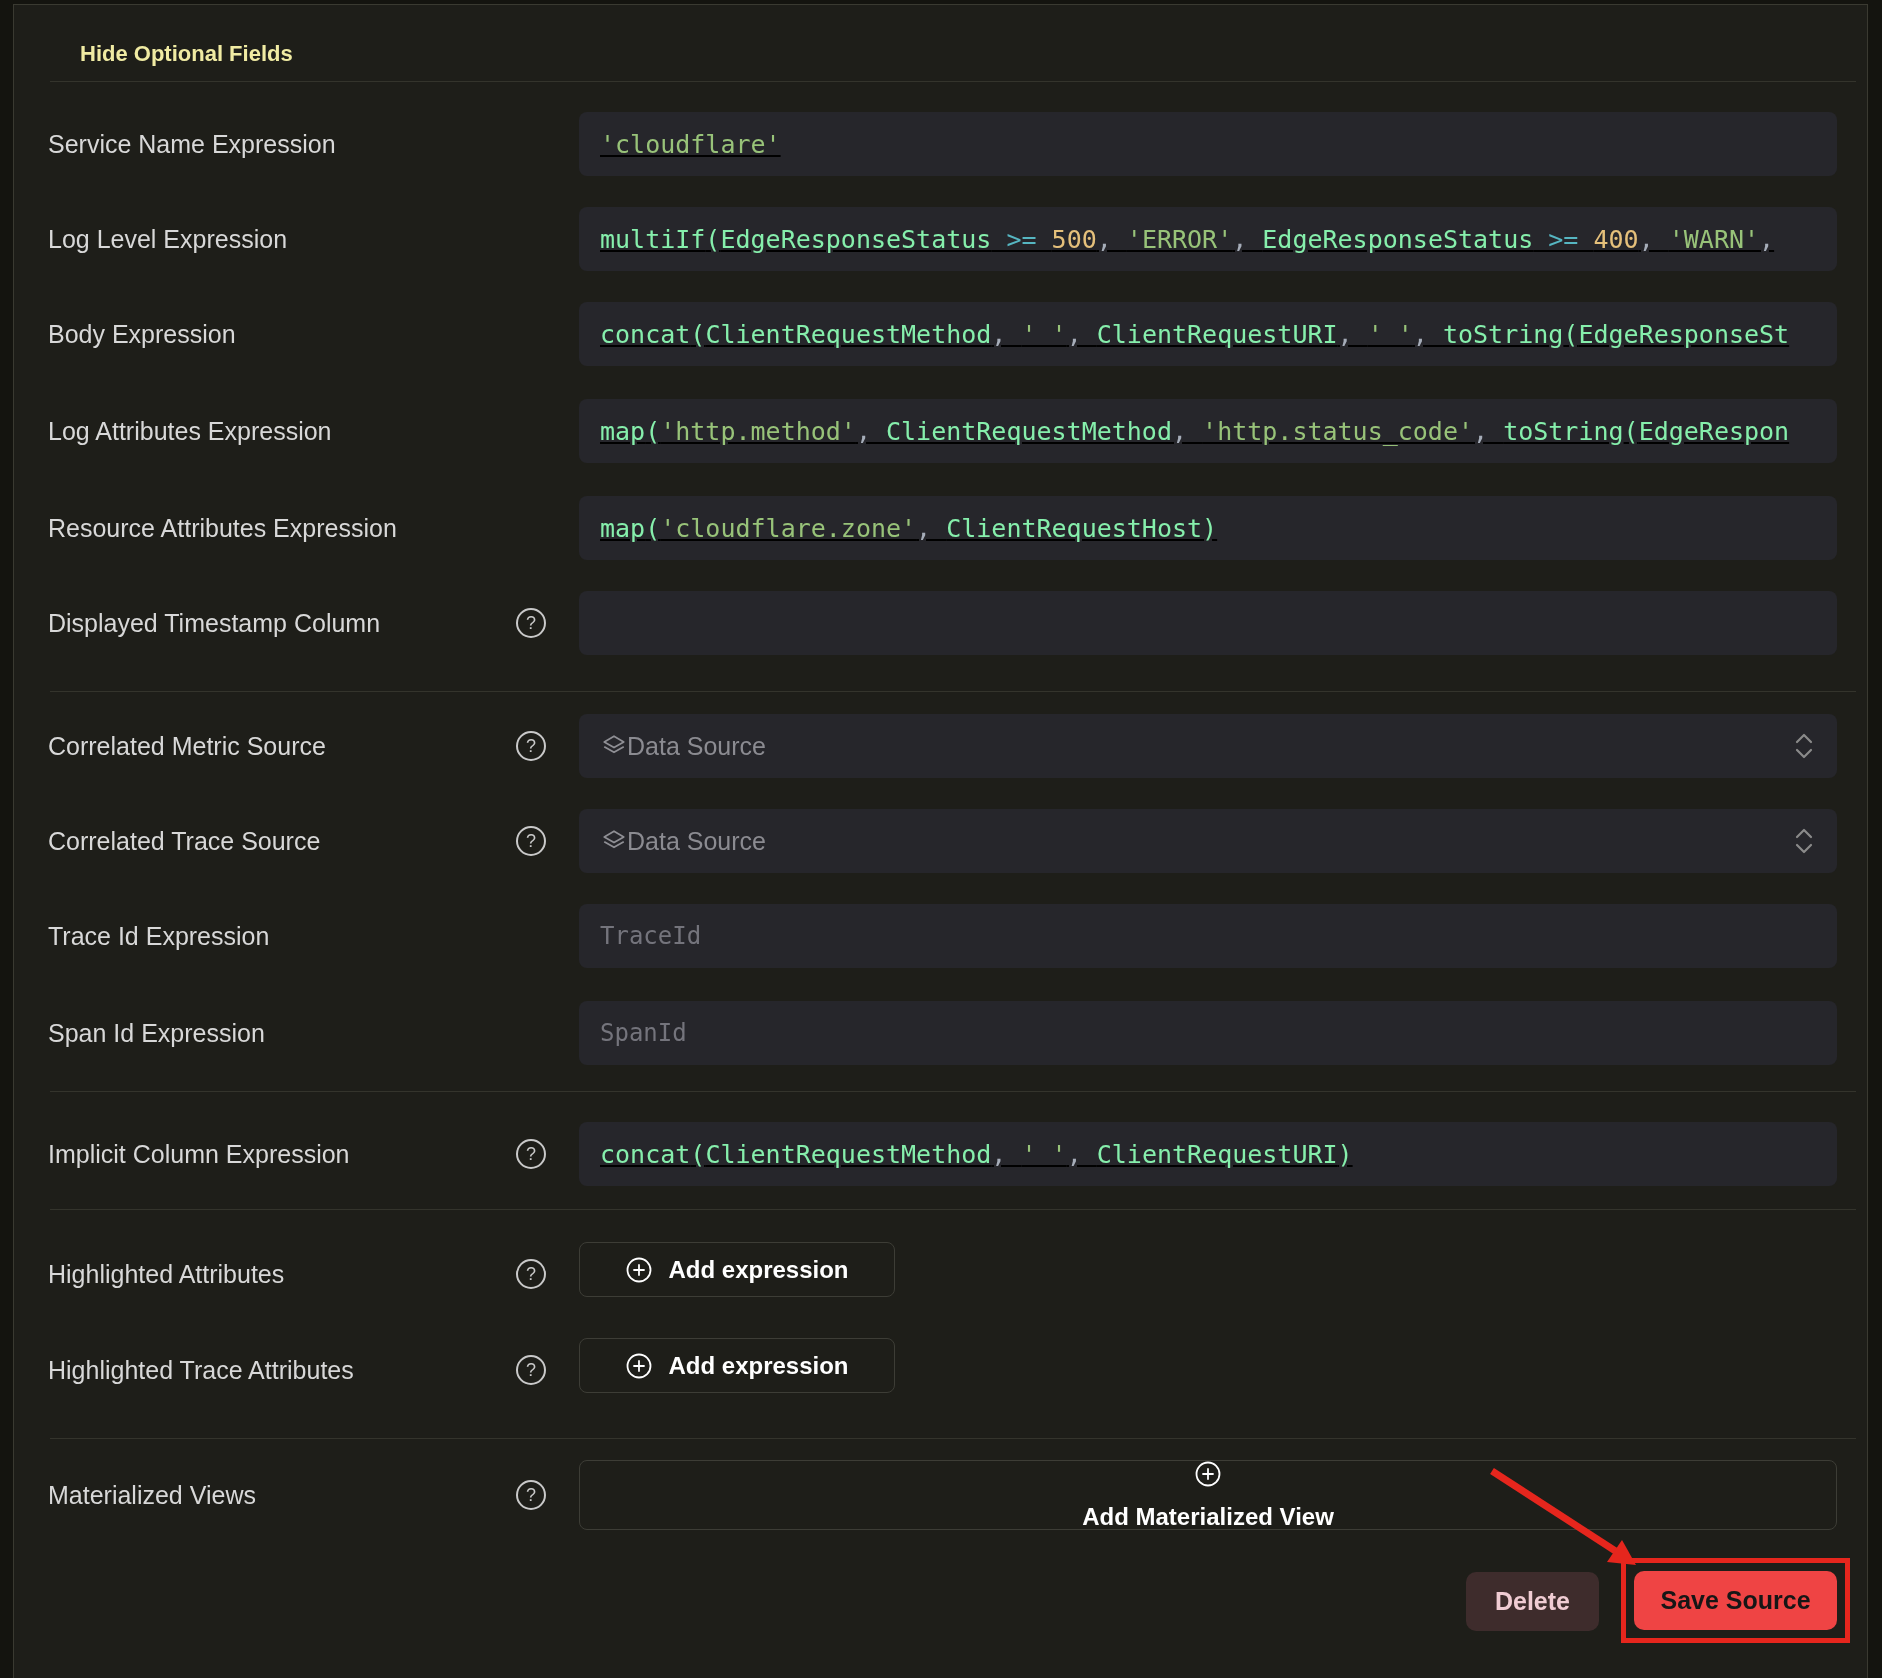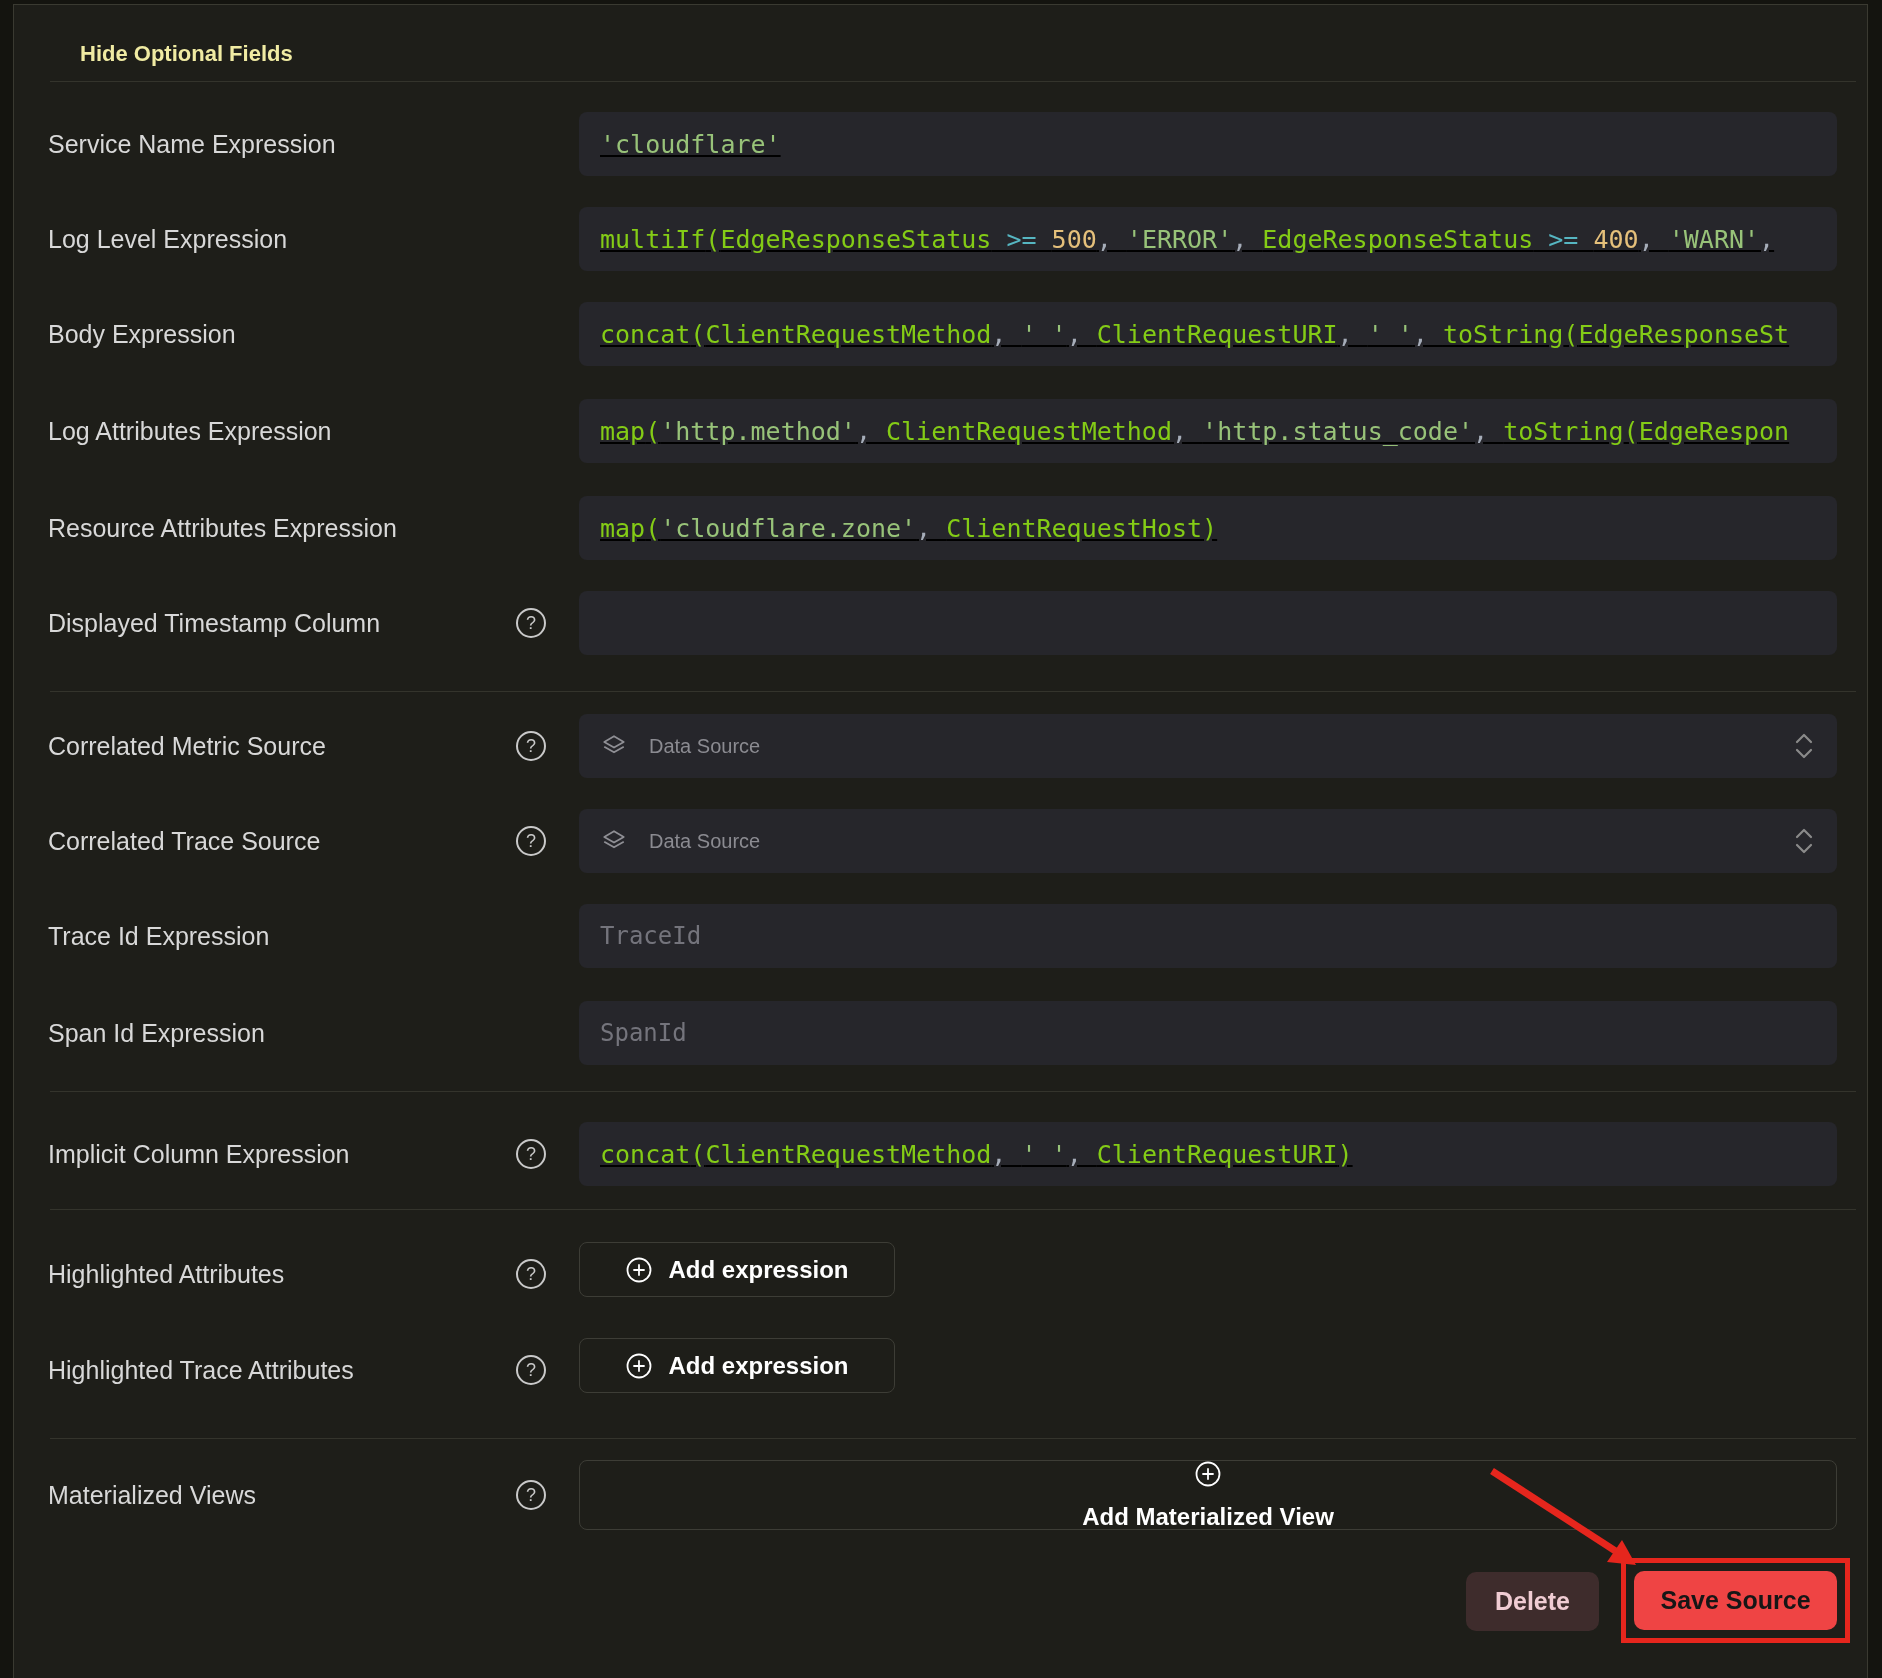--- a/index.html
+++ b/index.html
@@ -9,29 +9,29 @@
            background:#1e1e19; border:1px solid #3a3a31; border-bottom:none; }
   .toggle-link { position:absolute; left:66px; top:36px; font-size:22px; font-weight:700; color:#f0eba3; cursor:pointer; }
   .divider { position:absolute; left:36px; width:1806px; height:1px; background:#34342c; }
   .row { position:absolute; left:0; width:1855px; height:64px; }
   .field-label { position:absolute; left:34px; top:50%; transform:translateY(-50%);
                  font-size:25px; color:#d8d8d8; white-space:nowrap; }
   .help { position:absolute; left:501px; top:50%; transform:translateY(-50%); width:32px; height:32px; cursor:pointer; }
   .inputbox { position:absolute; left:565px; top:0; width:1258px; height:64px; background:#26262b;
               border-radius:8px; display:flex; align-items:center; overflow:hidden;text-decoration:underline; }
   .codebox { padding:0 21px; font-family:"DejaVu Sans Mono", monospace; font-size:25px; white-space:nowrap; cursor:text; }
-  .tok-r { color:#84cc16;margin-top:40px; } .tok-s { color:#98c379; } .tok-n { color:#e5c07b; }
+  .tok-r { color:#86efac;margin-top:40px; } .tok-s { color:#98c379; } .tok-n { color:#e5c07b; }
   .tok-o { color:#56b6c2; } .tok-p { color:#a6adb9; }
   .plain-input { position:absolute; left:565px; top:0; width:1258px; height:64px; background:#26262b;
                  border:none; border-radius:8px; color:#cfcfcf; padding:0 21px;
                  font-family:"DejaVu Sans Mono", monospace; font-size:24px; outline:none; }
   .plain-input::placeholder { color:#74747c; opacity:1; }
   .selectbox { position:absolute; left:565px; top:0; width:1258px; height:64px; background:#26262b;
                border-radius:8px; display:flex; align-items:center; padding:0 22px; cursor:pointer; }
-  .selectbox .ph { color:#8b8b91; font-size:20px; margin-left:22px; flex:1; }
+  .selectbox .ph { color:#8b8b91; font-size:25px; flex:1; }
   .btn-outline { position:absolute; left:565px; top:0; height:55px; border:1px solid #3d3d36; background:transparent;
                  border-radius:8px; display:flex; align-items:center; justify-content:center; gap:15px;
                  color:#fff; font-size:24px; font-weight:700; cursor:pointer; font-family:"Liberation Sans", sans-serif; }
   .addexpr { width:316px; }
   .addmv { width:1258px; height:70px;flex-direction:column; }
   .footer-btn { position:absolute; height:59px; border:none; border-radius:10px; font-size:25px; font-weight:700;
                 cursor:pointer; font-family:"Liberation Sans", sans-serif; }
   #delete-btn { left:1452px; top:1567px; width:133px; background:#3e2c2c; color:#f0ccd3; }
   #save-btn { left:1620px; top:1566px; width:203px; background:#ef4444; color:#161616; }
   #save-annotation { position:absolute; left:1607px; top:1553px; width:229px; height:85px;

